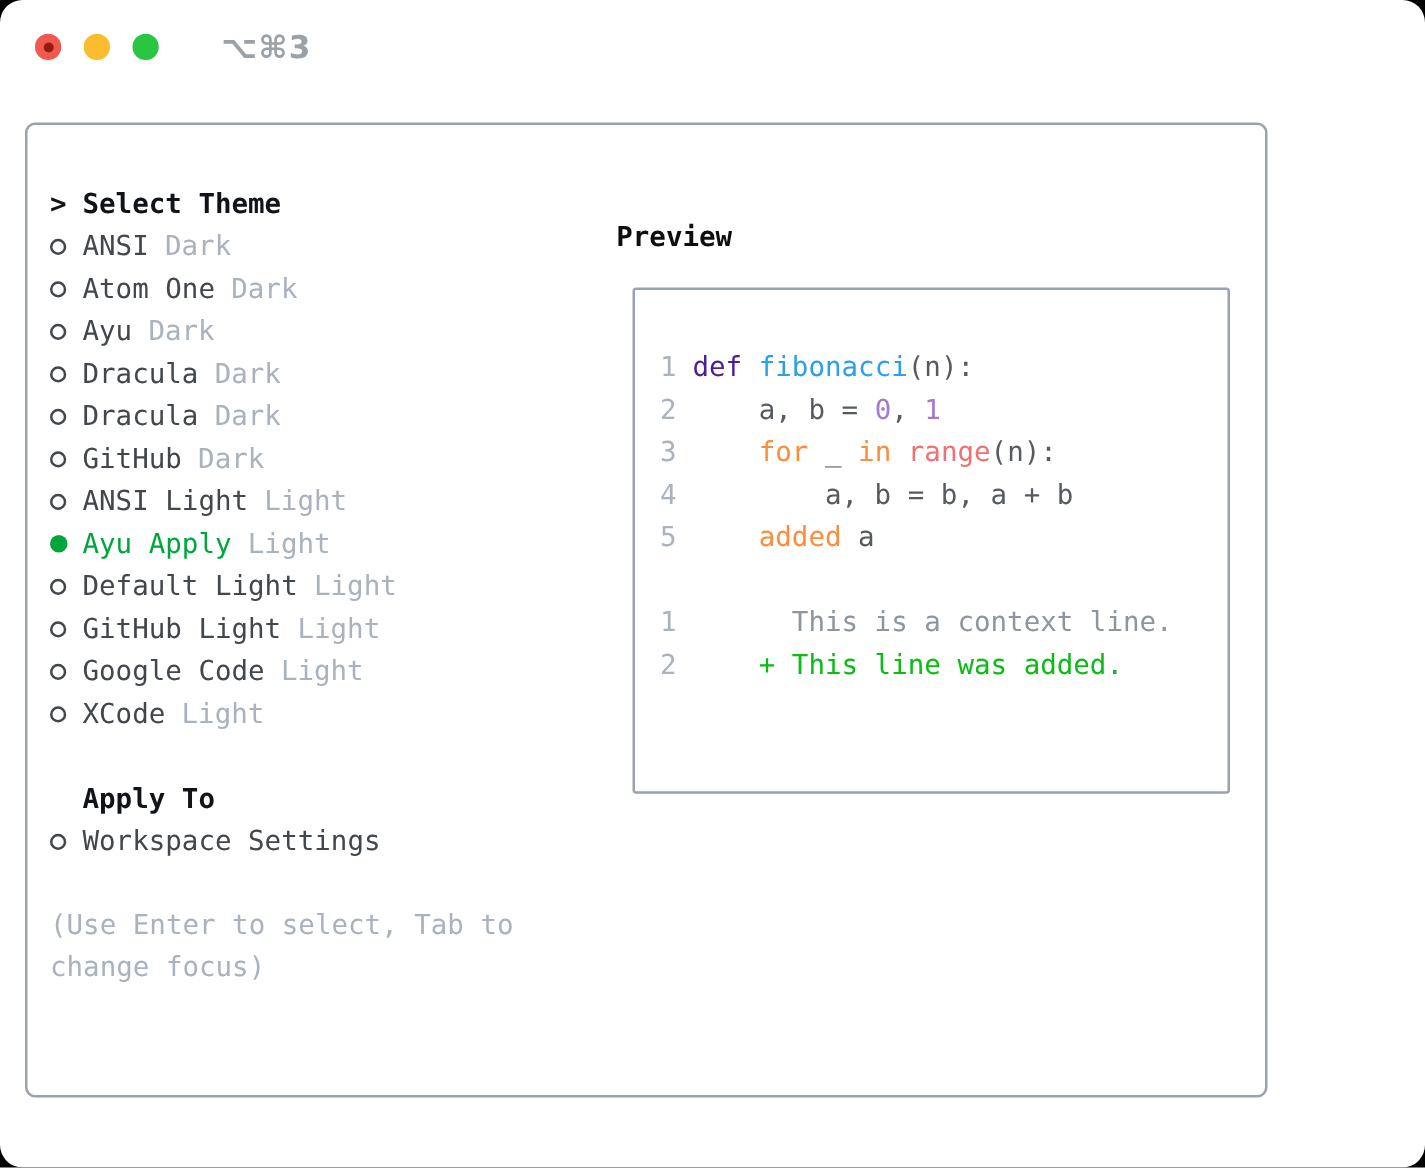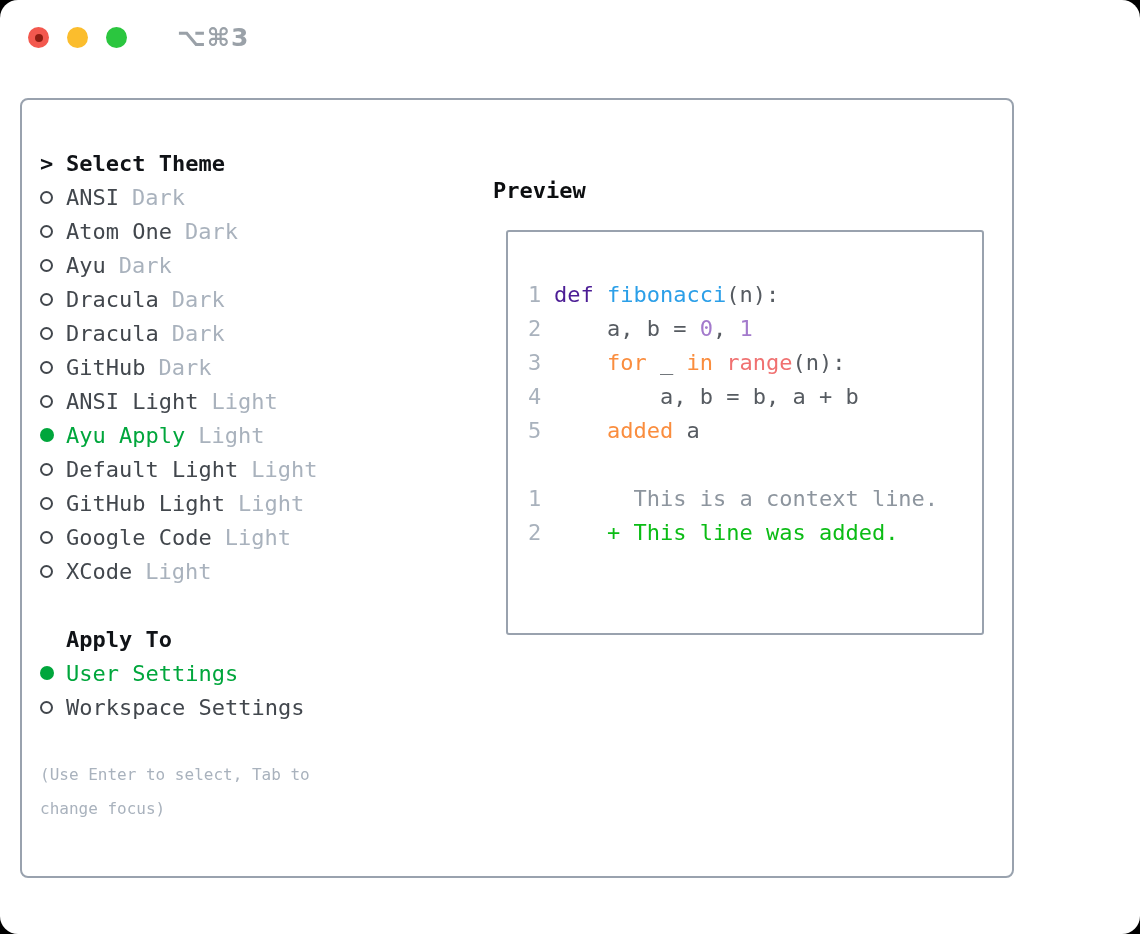--- a/index.html
+++ b/index.html
@@ -73,21 +73,21 @@
     width:14px;height:14px;border:none;
     background:var(--accent-green);
   }
   .header-label{font-weight:bold;color:var(--text-header);}
   .item-name{color:var(--text-item);}
   .theme-row.selected .item-name{color:var(--accent-green);}
   .variant{color:var(--text-muted);margin-left:13px;}
   .apply-row .item-name{color:var(--text-item);}
   .apply-row.selected .item-name{color:var(--accent-green);}
   .gap{height:34px;}
-  .footer{font-size:16px;line-height:34px;color:var(--text-muted);white-space:pre;}
+  .footer{font-size:22px;line-height:34px;color:var(--text-muted);white-space:pre;}
   
   .right-col{position:absolute;left:471px;top:46px;margin-top:28px;}
   .preview-label{
     height:34px;line-height:34px;
     font-size:22px;font-weight:bold;color:#0c0e10;
   }
   .preview-box{
     margin-top:22px;margin-left:13px;
     width:478px;height:405px;
     box-sizing:border-box;
@@ -139,21 +139,20 @@
         </div>
 
       <div class="gap"></div>
 
       <div class="row">
         <span class="prefix"></span>
         <span class="header-label">Apply To</span>
       </div>
 
       <div id="apply-list">
-          <div class="row apply-row selected"><span class="prefix"><span class="circle sel"></span></span><span class="item-name">User Settings</span></div>
           <div class="row apply-row"><span class="prefix"><span class="circle"></span></span><span class="item-name">Workspace Settings</span></div>
         </div>
 
       <div class="gap"></div>
 
       <div class="footer" id="footer"><div>(Use Enter to select, Tab to</div><div>change focus)</div></div>
     </div>
 
     <div class="right-col">
       <div class="preview-label">Preview</div>

